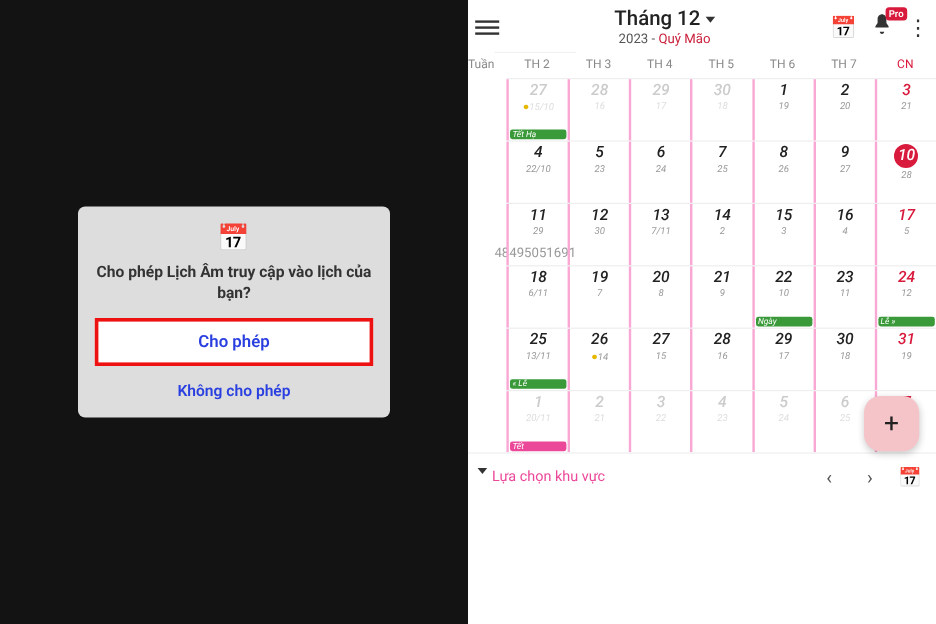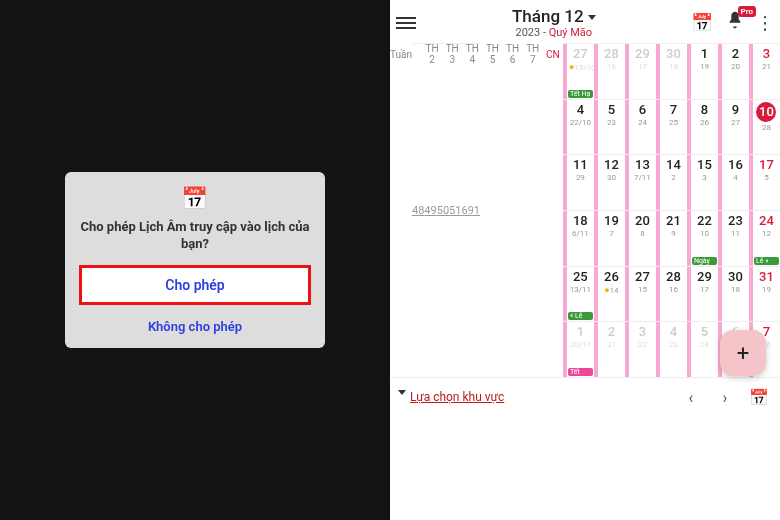--- a/index.html
+++ b/index.html
@@ -27,40 +27,40 @@
   .hdr-icons { display: flex; align-items: center; gap: 10px; }
   .cal-ic { font-size: 18px; cursor:pointer; color:#333;}
   .notif { position: relative; cursor:pointer;}
   .notif svg { width:22px; height:22px;}
   .pro-badge { position:absolute; top:-4px; right:-10px; background:#d81b3d; color:#fff; font-size:8px; padding:1px 3px; border-radius:3px; font-weight:600;}
   .dots { font-size:18px; cursor:pointer; color:#333;}
 
   .grid-wrap { flex:1; display:flex; font-size:11px; color:#333; overflow:hidden;}
   .week-col { width:32px; display:flex; flex-direction:row; }
   .week-col .hdr { height:22px; font-size:10px; color:#888; display:flex; align-items:center; justify-content:center;}
-  .week-col .wn { flex:1; display:flex; align-items:center; justify-content:center; color:#999; font-size:11px; border-top:1px solid #eee;text-decoration:underline;}
-  .cal-grid { flex:1; display:flex; flex-direction:row;}
+  .week-col .wn { flex:1; display:flex; align-items:center; justify-content:center; color:#999; font-size:11px; border-top:1px solid #eee;}
+  .cal-grid { flex:1; display:flex; flex-direction:column;}
   .dow-row { display:flex; height:22px;}
   .dow { flex:1; text-align:center; font-size:10px; color:#888; display:flex; align-items:center; justify-content:center;}
   .dow.sun { color:#d81b3d;}
   .week-row { flex:1; display:flex; border-top:1px solid #eee;}
-  .day { flex:1; border-left:4px solid #f9a8d4; padding:2px 2px; position:relative; overflow:hidden;}
+  .day { flex:1; border-left:2px solid #f9a8d4; padding:2px 2px; position:relative; overflow:hidden;font-style:italic;}
   .day .dn { font-size:13px; text-align:center; font-weight:500; color:#222;}
   .day .ln { font-size:8px; text-align:center; color:#999; margin-top:1px;}
   .day.gray .dn { color:#ccc;}
   .day.gray .ln { color:#ddd;}
   .day.sun .dn { color:#d81b3d;}
   .day.today .dn { background:#d81b3d; color:#fff; border-radius:50%; width:20px; height:20px; line-height:20px; margin:0 auto;}
   .tag { font-size:7px; padding:0 2px; border-radius:2px; color:#fff; position:absolute; bottom:1px; left:1px; right:1px; overflow:hidden; white-space:nowrap; text-overflow:ellipsis;}
   .tag.green { background:#3a9a3a;}
   .tag.red { background:#ec4899;}
   .moon { color:#e6b800; font-size:9px;}
 
   .footer { display:flex; align-items:center; padding:6px 8px; gap:8px; border-top:1px solid #eee; position:relative;}
-  .region { flex:1; font-size:12px; color:#b91c1c; display:flex; align-items:flex-start; gap:4px; cursor:pointer;text-decoration:underline;}
+  .region { flex:1; font-size:12px; color:#ec4899; display:flex; align-items:flex-start; gap:4px; cursor:pointer;}
   .region .arr { border-left:4px solid transparent; border-right:4px solid transparent; border-top:5px solid #333;}
   .nav-btn { width:26px; height:26px; display:flex; align-items:center; justify-content:center; cursor:pointer; font-size:16px; color:#555;}
   .fab { position:absolute; right:14px; top:-48px; width:46px; height:46px; background:#f5c4c9; border-radius:30%; display:flex; align-items:center; justify-content:center; font-size:22px; color:#222; cursor:pointer; box-shadow:0 2px 6px rgba(0,0,0,0.2);}
 </style>
 </head>
 <body>
 
 <div class="left-pane">
   <div class="dim">
     <div class="dialog">

